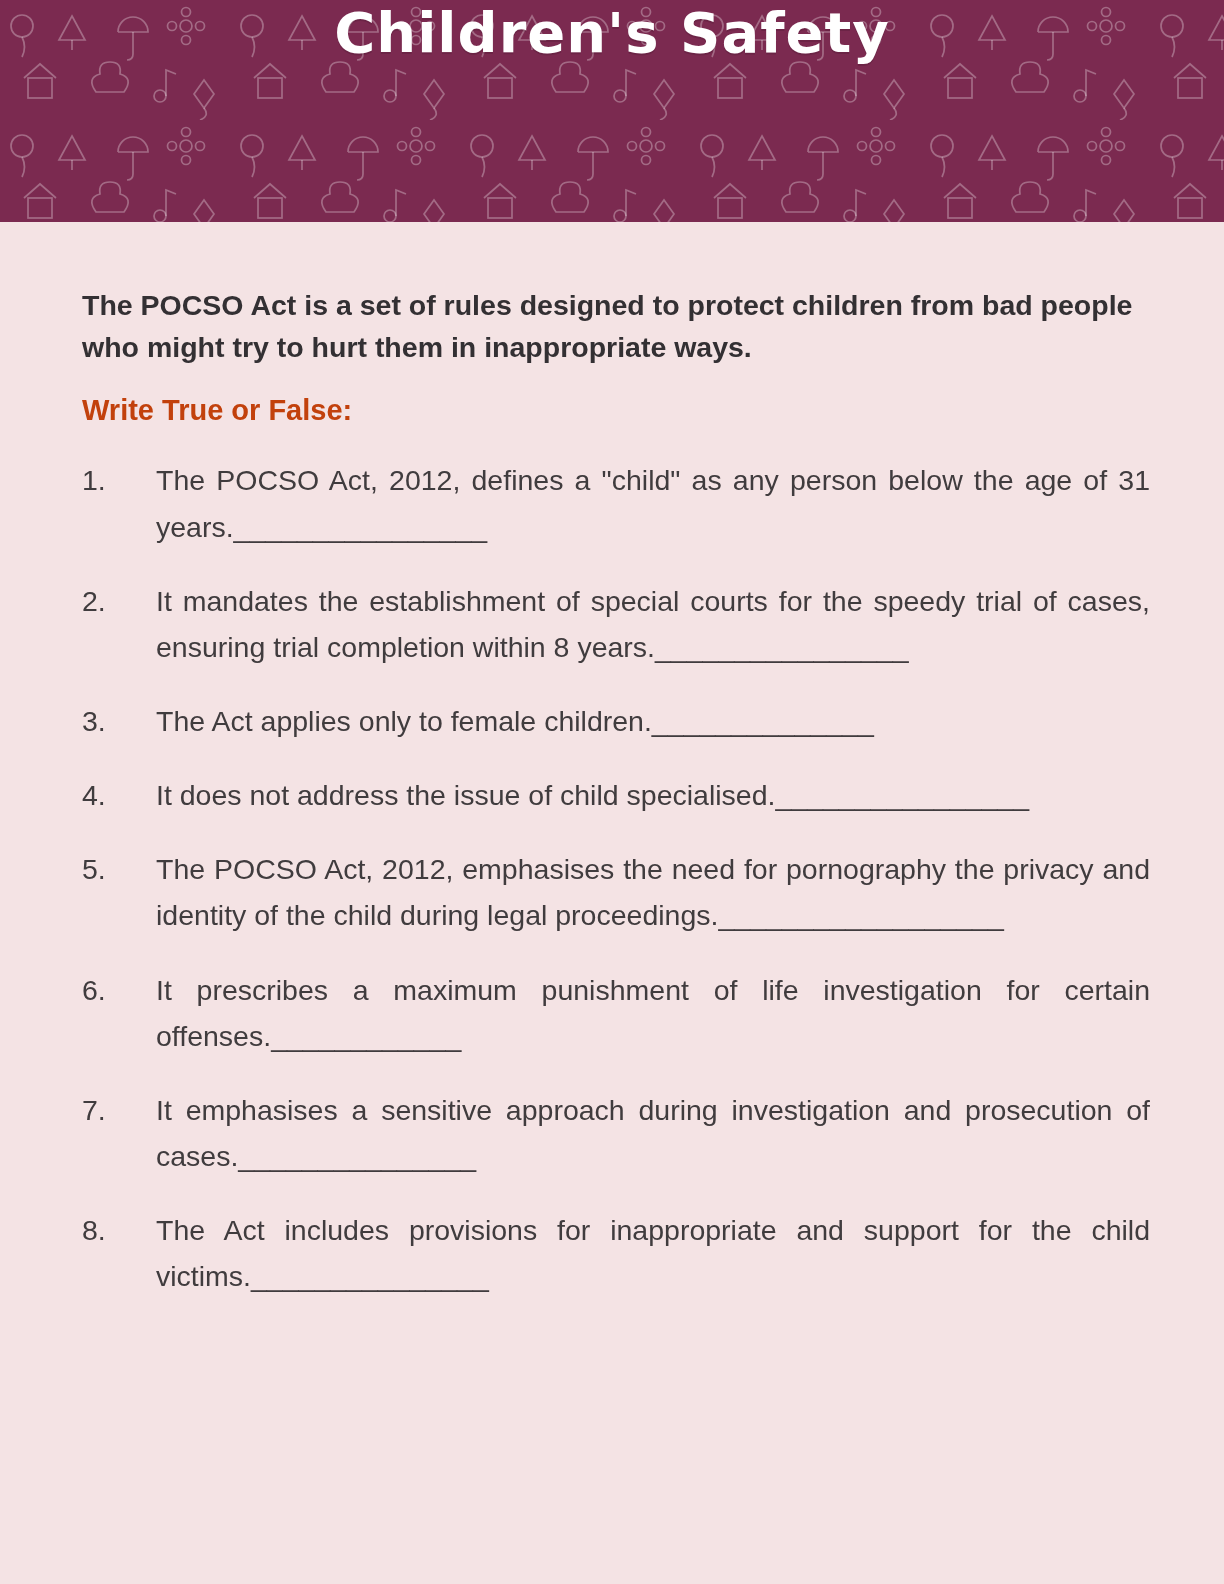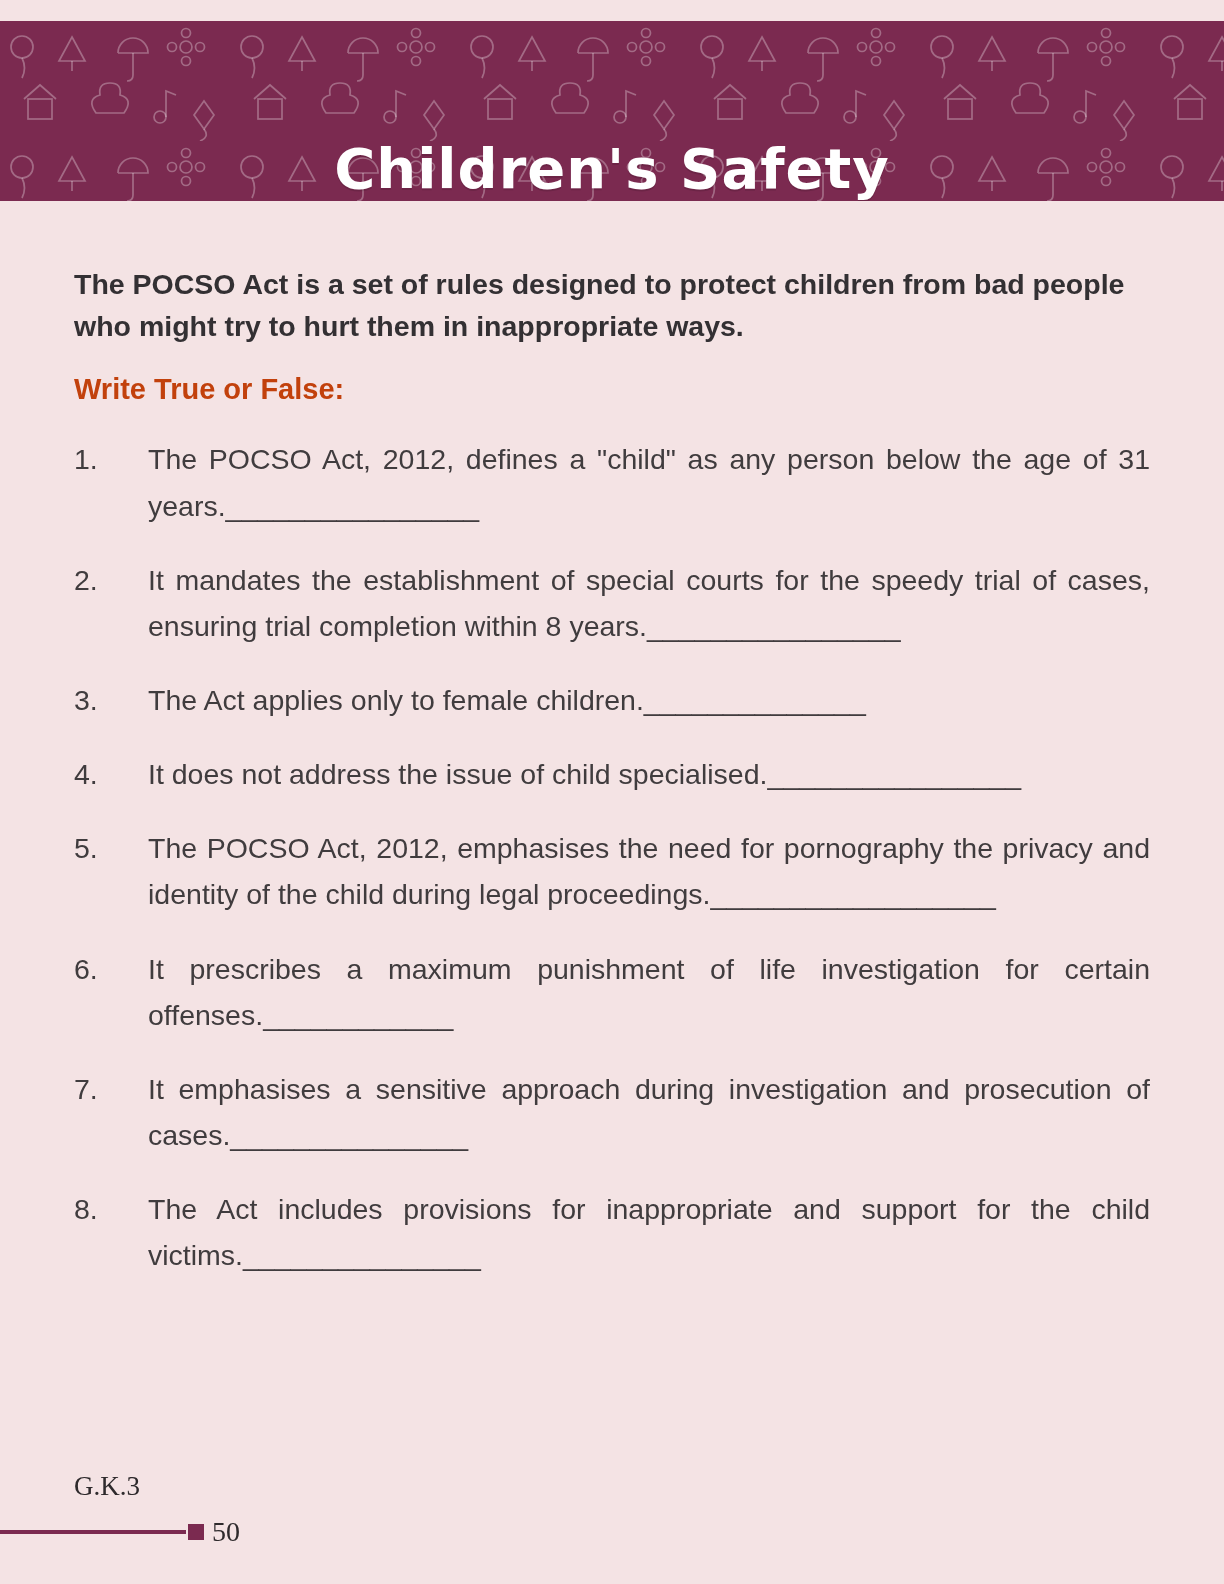--- a/index.html
+++ b/index.html
@@ -7,45 +7,45 @@
   body {
     font-family: "Liberation Sans", sans-serif;
     background:#f4e3e4;
     color:#3f3b3c;
     position:relative;
     overflow:hidden;
   }
   .banner{
     position:relative;
     width:100%;
-    height:180px;
+    height:222px;
     background:#7b2a50;
     display:flex;
-    align-items:flex-end;
+    align-items:flex-start;
     justify-content:center;
     overflow:hidden;
-    margin-top:21px;
   }
   .banner svg.doodles{
     position:absolute;
     inset:0;
     width:100%;
     height:100%;
   }
   .banner h1{
     position:relative;
     color:#ffffff;
     font-family:"DejaVu Sans", sans-serif;
     font-weight:800;
     font-size:56px;
     letter-spacing:1px;
     text-shadow:0 2px 0 rgba(0,0,0,0.12);
   }
   main{
     padding:62px 74px 0 74px;
+    margin-left:8px;
   }
   p.intro{
     font-weight:700;
     font-size:28.5px;
     line-height:1.48;
     color:#333033;
     margin-bottom:26px;
   }
   p.intro.justify{ text-align:justify; }
   h2.exercise{
@@ -169,19 +169,13 @@
       <span class="qtext">It emphasises a sensitive approach during investigation and prosecution of cases._______________</span>
     </li>
     <li class="qitem">
       <span class="qnum">8.</span>
       <span class="qtext">The Act includes provisions for inappropriate and support for the child victims._______________</span>
     </li>
   </ol>
 </main>
 
 <footer>
-  <div class="book-label">G.K.3</div>
-  <div class="page-rule-row">
-    <span class="page-rule"></span>
-    <span class="page-marker"></span>
-    <span class="page-number">50</span>
-  </div>
 </footer>
 
 </body></html>

